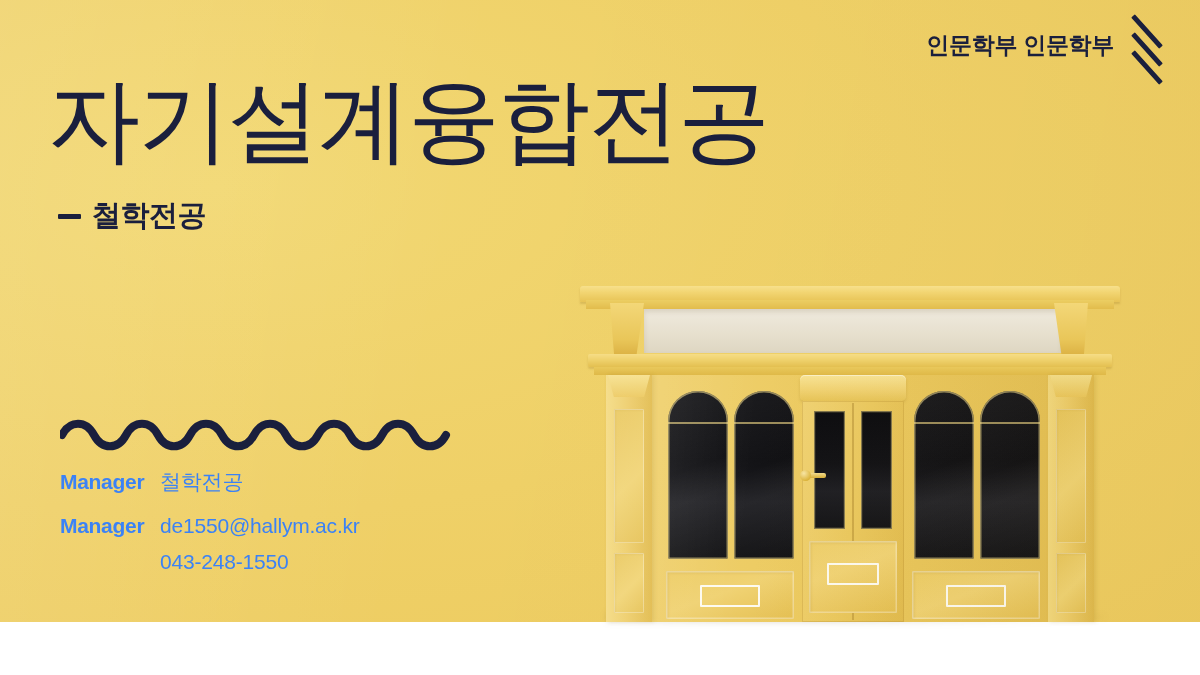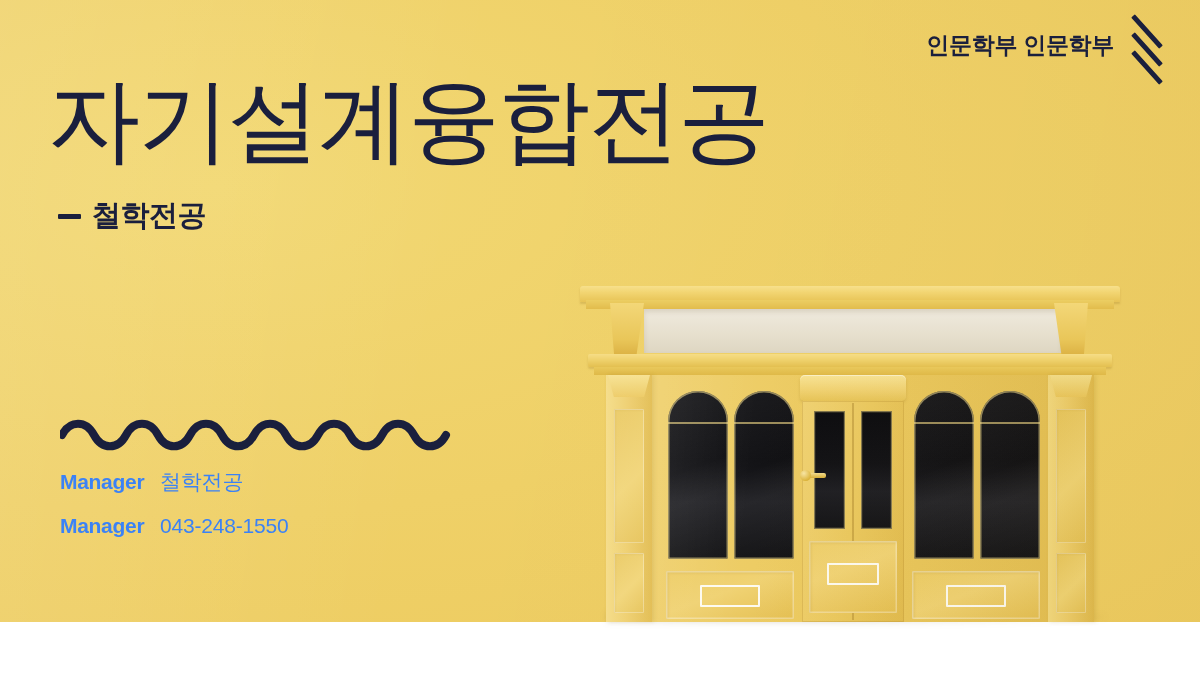--- a/index.html
+++ b/index.html
@@ -472,20 +472,21 @@
   </div>
 
   <div class="contact">
     <div class="contact-row">
       <div class="contact-key">Manager</div>
       <div class="contact-val">철학전공</div>
     </div>
     <div class="contact-row">
       <div class="contact-key">Manager</div>
       <div class="contact-val stack">
+        <span>de1550@hallym.ac.kr</span>
         <span>043-248-1550</span>
       </div>
     </div>
   </div>
 
   <div class="storefront">
 
     <div class="shop-shadow"></div>
 
     <div class="cornice"></div>

